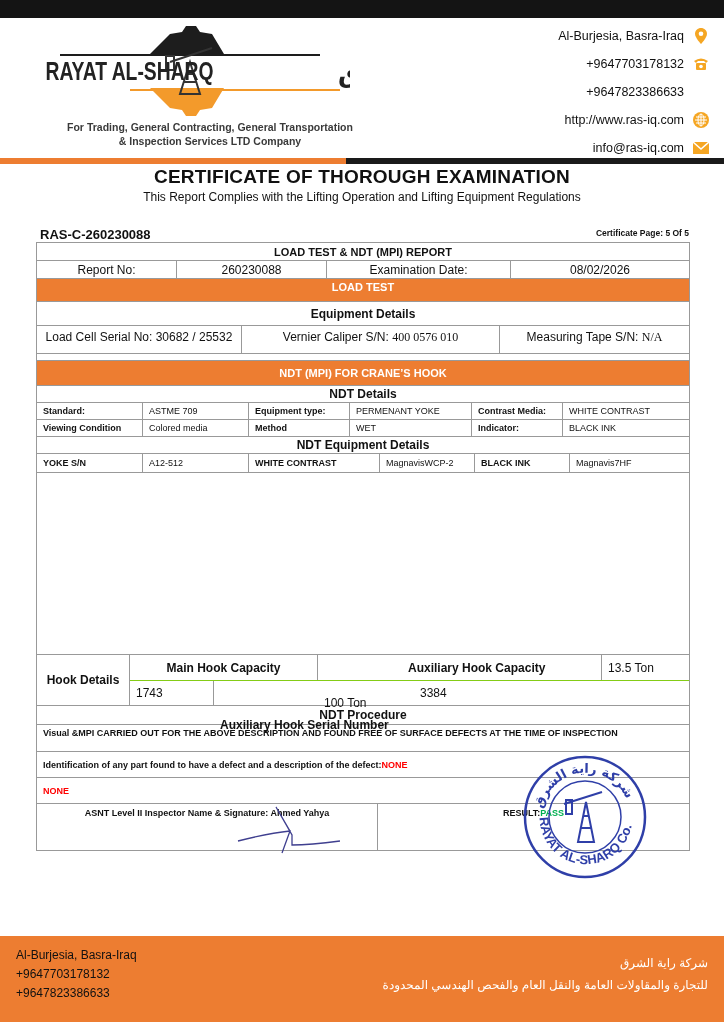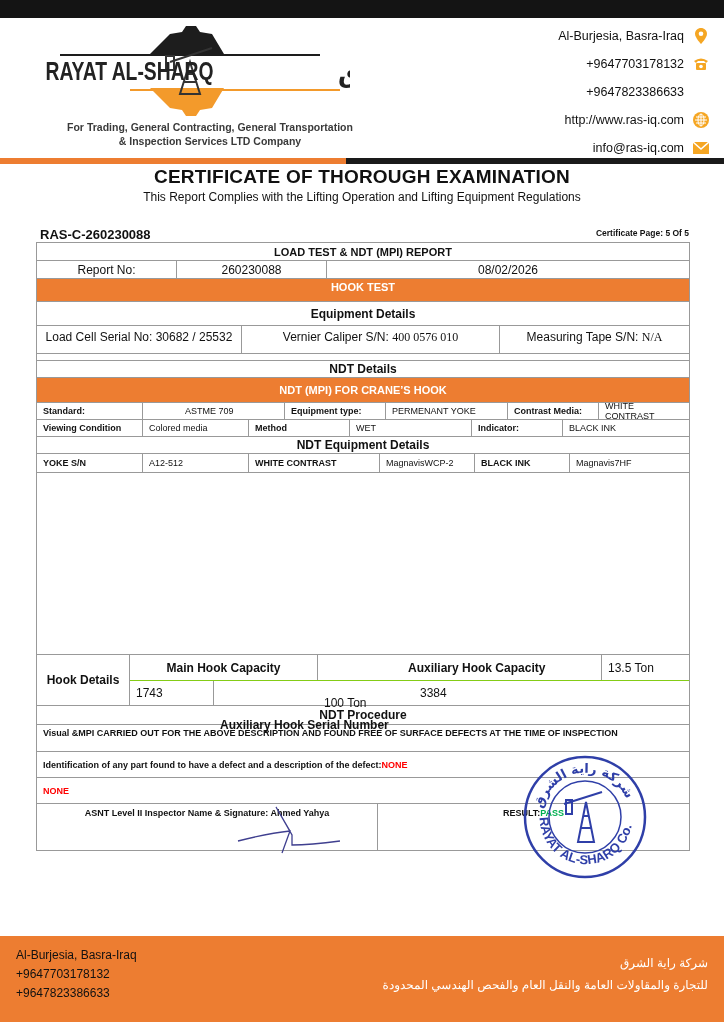--- a/index.html
+++ b/index.html
@@ -134,49 +134,50 @@
 <div class="certno">RAS-C-260230088</div>
 <div class="certpage">Certificate Page: 5 Of 5</div>
 
 <div class="sheet">
   <div class="row" style="height:17px;">
     <div class="cell center b f11" style="width:100%;">LOAD TEST &amp; NDT (MPI) REPORT</div>
   </div>
   <div class="row" style="height:17px;">
     <div class="cell center f12" style="width:140px;">Report No:</div>
     <div class="cell center f12" style="width:150px;">260230088</div>
+    <div class="cell center f12" style="width:184px;">Examination Date:</div>
     <div class="cell center f12" style="flex:1;">08/02/2026</div>
   </div>
   <div class="row orange" style="height:22px;">
-    <div class="cell center f11" style="width:100%; align-items:flex-start; padding-top:2px;">HOOK TEST</div>
+    <div class="cell center f11" style="width:100%; align-items:flex-start; padding-top:2px;">LOAD TEST</div>
   </div>
   <div class="row" style="height:23px;">
     <div class="cell center b f12" style="width:100%;">Equipment Details</div>
   </div>
   <div class="row" style="height:27px;">
     <div class="cell f12" style="width:205px; justify-content:center; align-items:flex-start; padding-top:4px;">Load Cell Serial No: 30682 / 25532</div>
     <div class="cell f12" style="width:258px; justify-content:center; align-items:flex-start; padding-top:4px;">
       <span>Vernier Caliper S/N: </span>&nbsp;<span class="serif">400 0576 010</span>
     </div>
     <div class="cell f12" style="flex:1; justify-content:center; align-items:flex-start; padding-top:4px;">
       <span>Measuring Tape S/N: </span>&nbsp;<span class="serif">N/A</span>
     </div>
   </div>
   <div class="row" style="height:6px;">
       <div class="cell" style="width:100%;"></div>
     </div>
+  <div class="row orange" style="height:24px;">
+    <div class="cell center f11" style="width:100%;">NDT (MPI) FOR CRANE’S HOOK</div>
+  </div>
   <div class="row" style="height:16px;">
     <div class="cell center b f12" style="width:100%;">NDT Details</div>
   </div>
-  <div class="row orange" style="height:24px;">
-    <div class="cell center f11" style="width:100%;">NDT (MPI) FOR CRANE’S HOOK</div>
-  </div>
   <div class="row f9" style="height:16px;">
     <div class="cell b" style="width:106px;">Standard:</div>
-    <div class="cell" style="width:106px;margin-left:36px;">ASTME 709</div>
+    <div class="cell" style="width:106px;">ASTME 709</div>
     <div class="cell b" style="width:101px;">Equipment type:</div>
     <div class="cell" style="width:122px;">PERMENANT YOKE</div>
     <div class="cell b" style="width:91px;">Contrast Media:</div>
     <div class="cell" style="flex:1;">WHITE CONTRAST</div>
   </div>
   <div class="row f9" style="height:16px;">
     <div class="cell b" style="width:106px;">Viewing Condition</div>
     <div class="cell" style="width:106px;">Colored media</div>
     <div class="cell b" style="width:101px;">Method</div>
     <div class="cell" style="width:122px;">WET</div>

